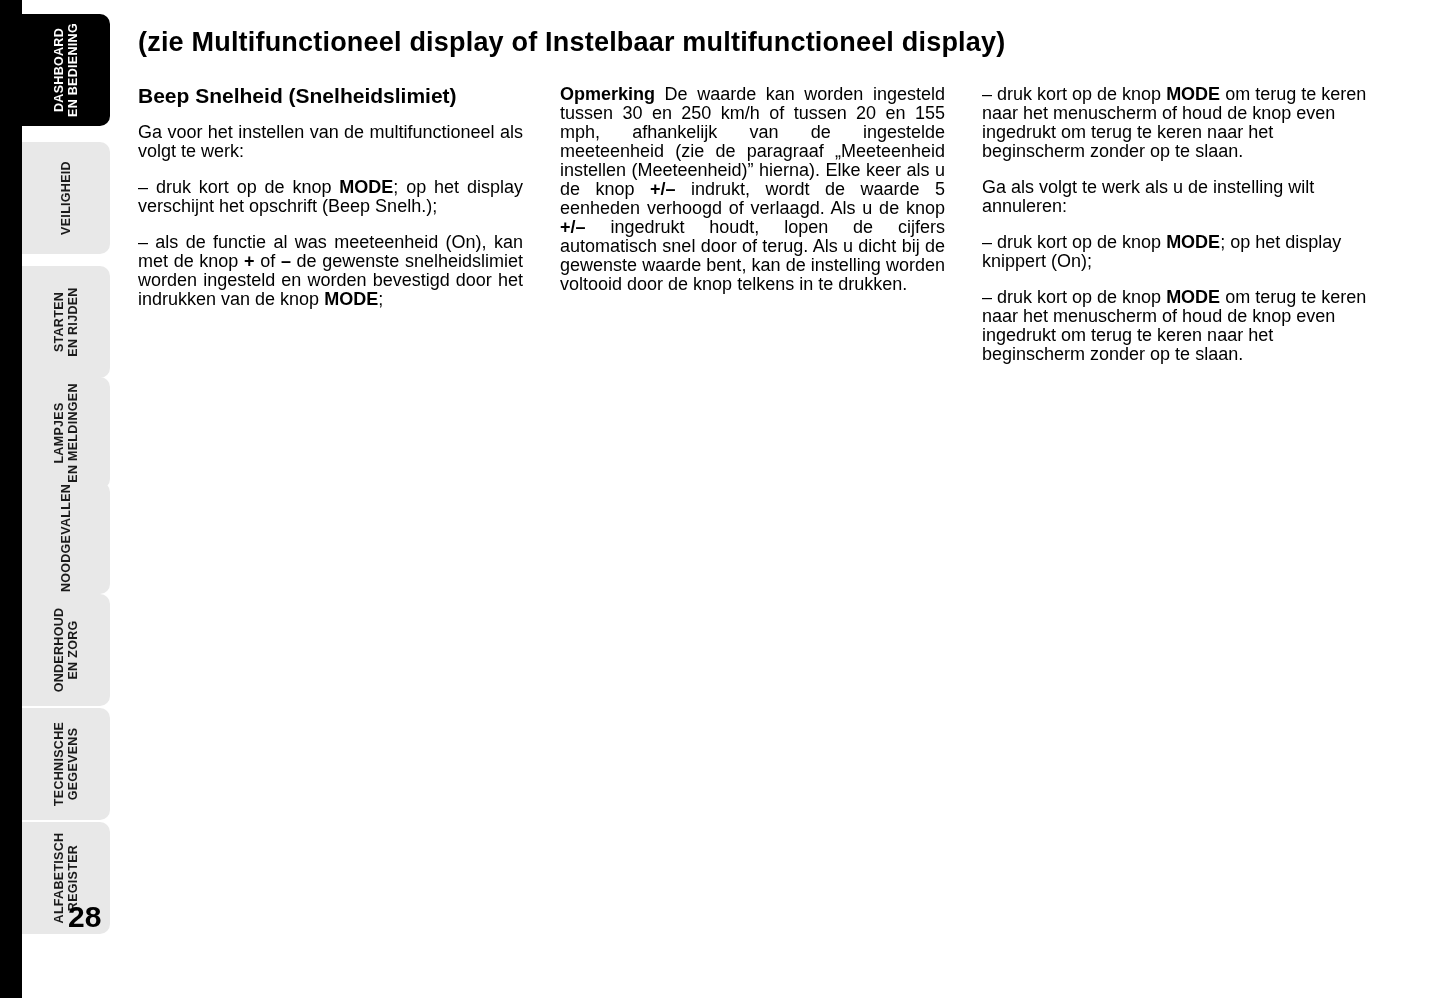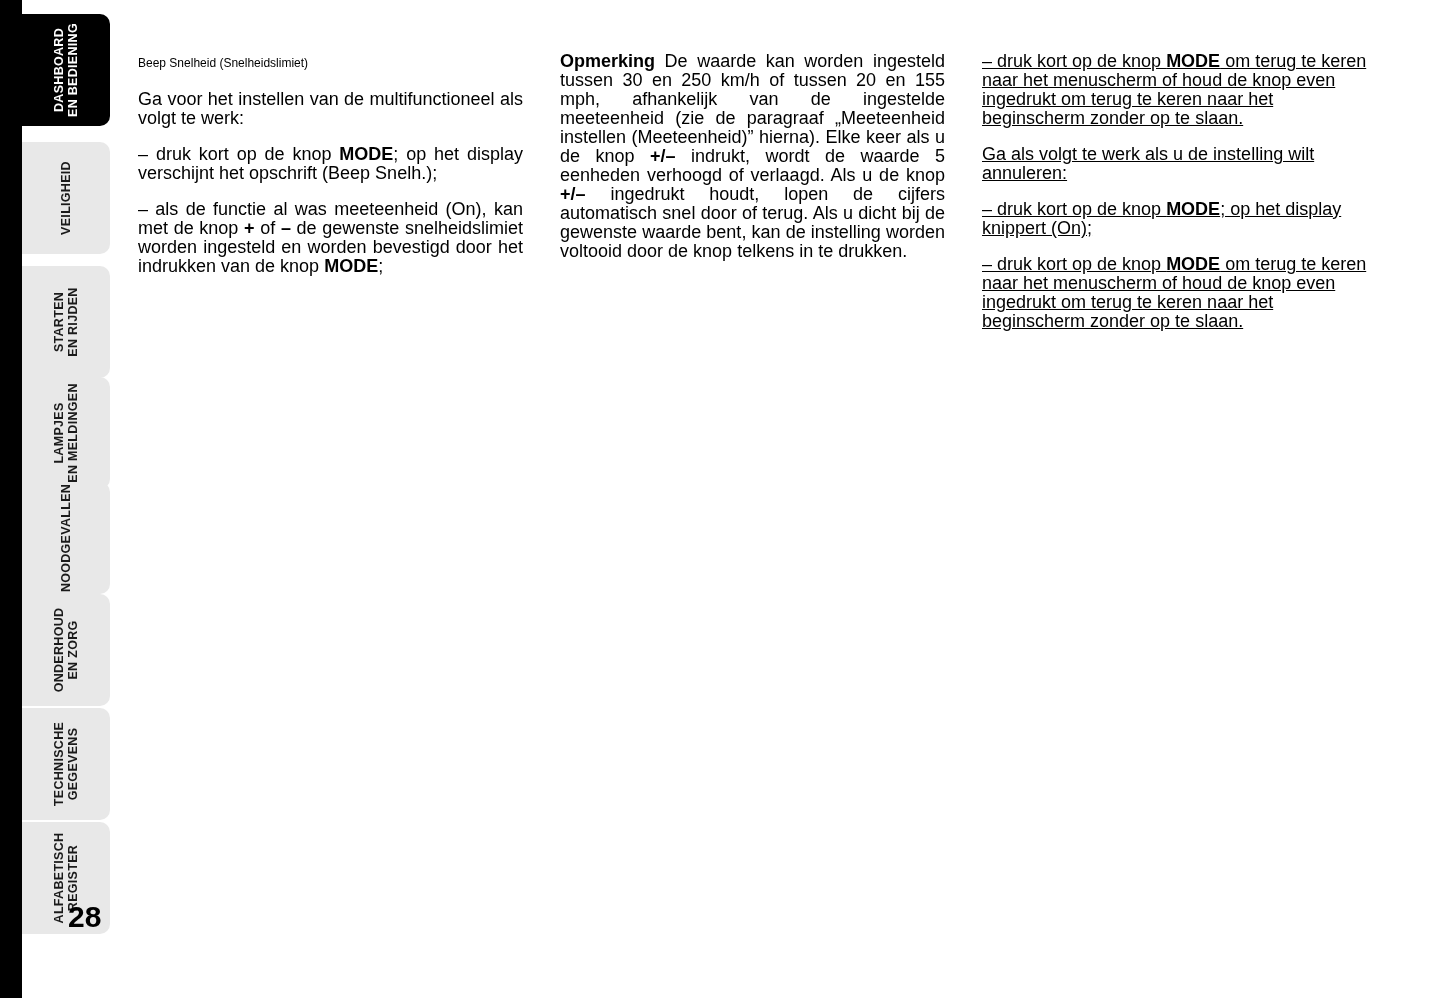--- a/index.html
+++ b/index.html
@@ -90,34 +90,34 @@
   .columns {
     display: flex;
     gap: 37px;
   }
   .col {
     width: 385px;
   }
   .col.col2 { width: 385px; }
   .col.col3 { width: 390px; }
   h2.sub {
-    font-size: 12px;
-    font-weight: normal;
+    font-size: 21px;
+    font-weight: bold;
     margin: 0 0 16px 0;
     line-height: 22px;
   }
   p.body {
     font-size: 18px;
     line-height: 19px;
     margin: 0 0 17px 0;
     text-align: justify;
     text-justify: inter-word;
   }
   p.body:last-child { margin-bottom: 0; }
-  p.body.nojust { text-align: left; text-decoration: underline; }
+  p.body.nojust { text-align: left; }
   b { font-weight: bold; }
 </style>
 </head>
 <body>
 
 <div class="spine"></div>
 
 <div class="sidebar">
   <div class="tab active" style="top:14px; height:112px;">
     <div class="tab-label">
@@ -164,20 +164,21 @@
       <span>ALFABETISCH</span>
         <span>REGISTER</span>
     </div>
   </div>
 </div>
 
 <div class="page-number">28</div>
 
 <div class="content">
   <div class="title">
+    <span class="line2">(zie Multifunctioneel display of Instelbaar multifunctioneel display)</span>
   </div>
 
   <div class="columns">
 
     <div class="col col1">
       <h2 class="sub">Beep Snelheid (Snelheidslimiet)</h2>
       <p class="body">Ga voor het instellen van de multifunctioneel als volgt te werk:</p>
       <p class="body"><span>– druk kort op de knop </span><b>MODE</b><span>; op het display verschijnt het opschrift (Beep Snelh.);</span></p>
       <p class="body"><span>– als de functie al was meeteenheid (On), kan met de knop </span><b>+</b><span> of </span><b>–</b><span> de gewenste snelheidslimiet worden ingesteld en worden bevestigd door het indrukken van de knop </span><b>MODE</b><span>;</span></p>
     </div>

